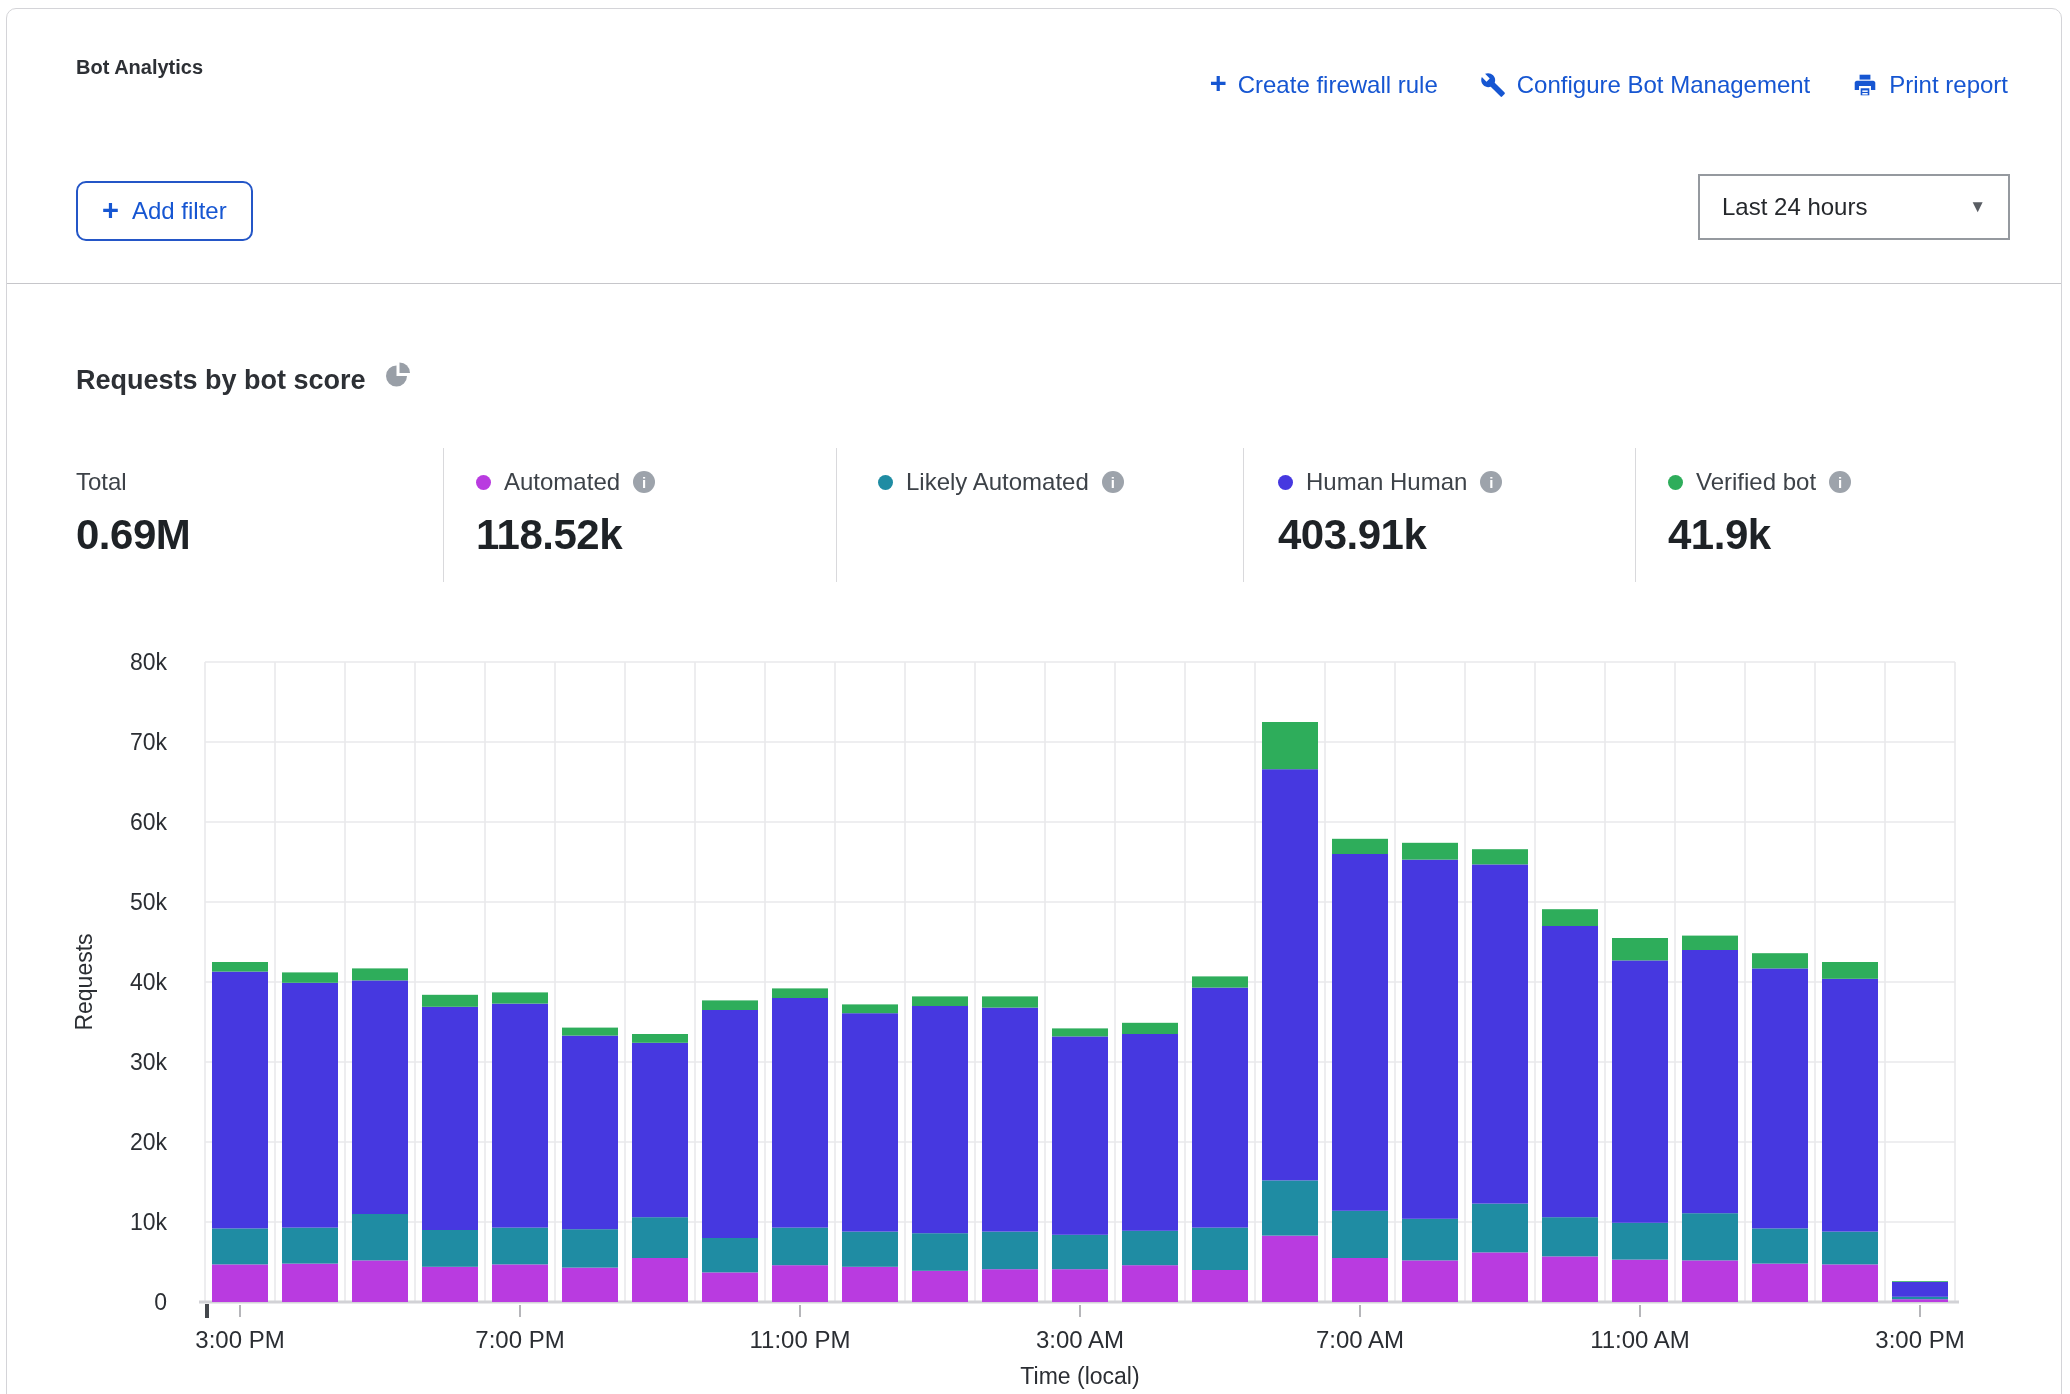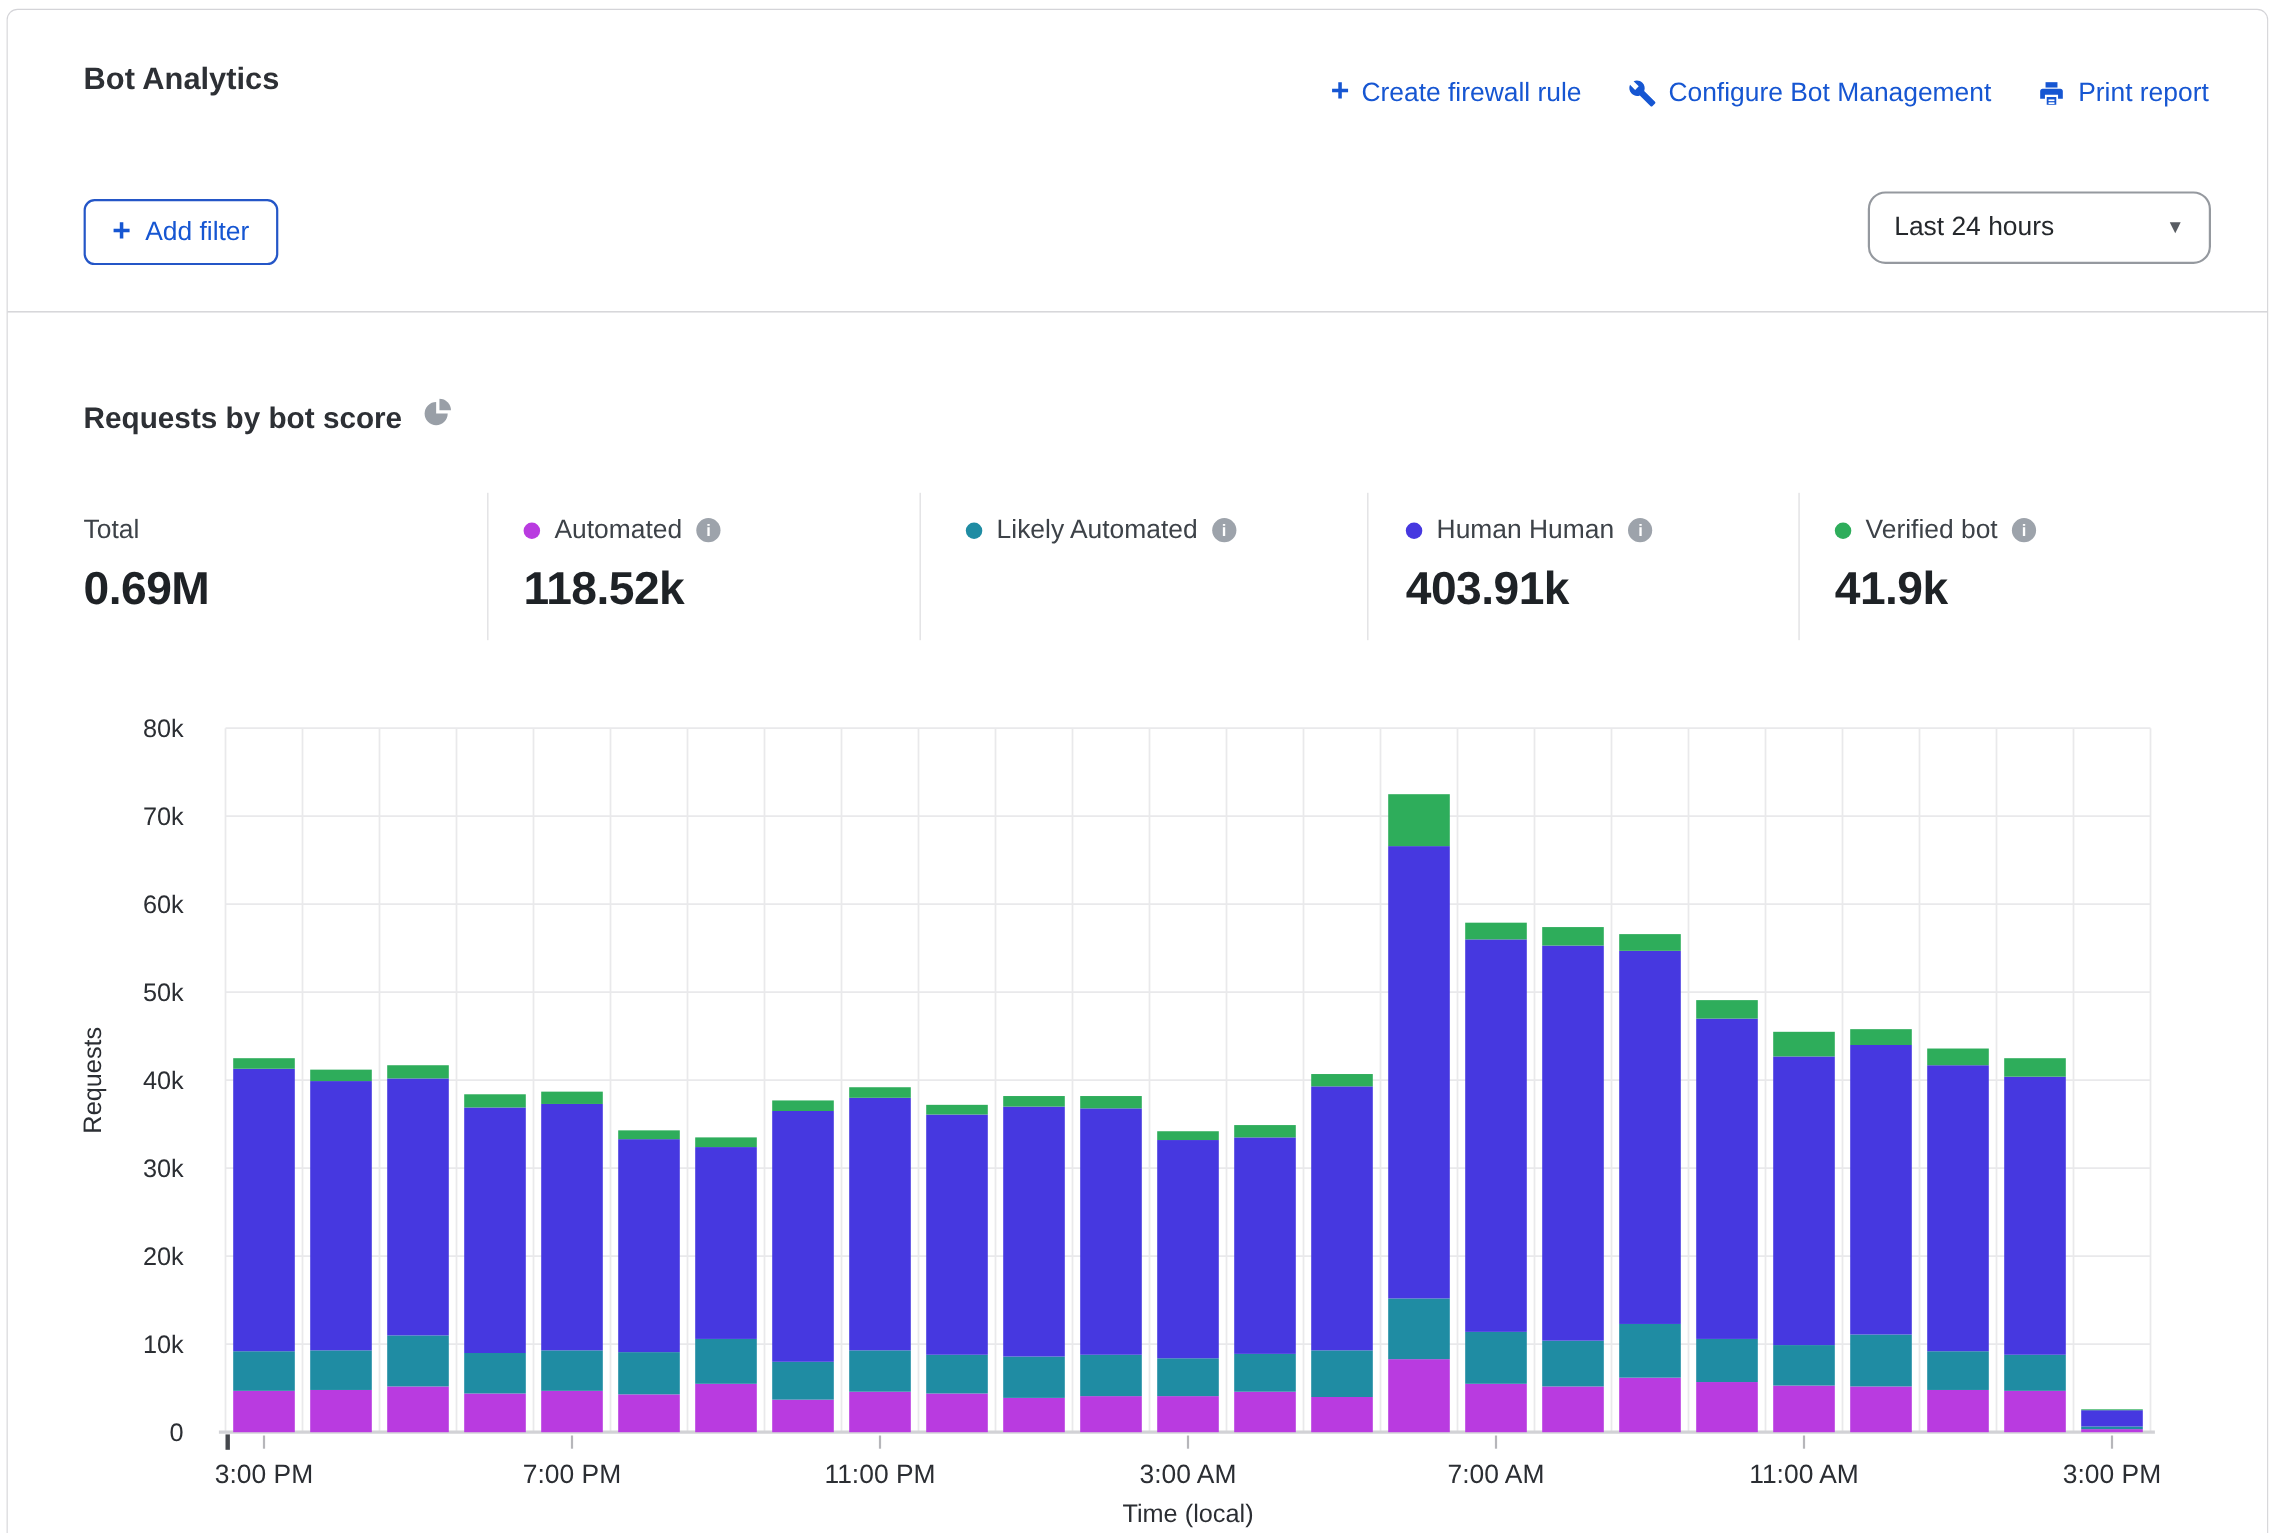--- a/index.html
+++ b/index.html
@@ -5,34 +5,34 @@
   html,body{margin:0;padding:0;}
   body{
     width:2070px;height:1394px;position:relative;overflow:hidden;
     background:#ffffff;color:#202428;
     font-family:"Liberation Sans", sans-serif;
   }
   .card{
     position:absolute;left:6px;top:8px;width:2056px;height:1480px;
     border:1px solid #d4d4d8;border-radius:10px;background:#fff;box-sizing:border-box;
   }
-  .page-title{position:absolute;left:76px;top:56px;font-size:28px;font-weight:700;color:#2d3035;text-align:center;}
+  .page-title{position:absolute;left:76px;top:56px;font-size:20px;font-weight:700;color:#2d3035;text-align:center;}
   .actions{position:absolute;top:70px;right:62px;display:flex;gap:42px;align-items:center;}
   .action{display:flex;align-items:center;gap:11px;color:#1656d2;font-size:24px;cursor:pointer;white-space:nowrap;}
   .action svg{display:block;}
   .plus-glyph{font-size:29px;font-weight:600;line-height:1;transform:translateY(-1px);}
   .add-filter-btn{
     position:absolute;left:76px;top:181px;height:60px;padding:0 24px;
     display:flex;align-items:center;gap:13px;
     border:2px solid #2456c7;border-radius:10px;background:#fff;
     color:#1656d2;font-size:24px;cursor:pointer;font-family:inherit;
   }
   .time-select{
     position:absolute;left:1698px;top:174px;width:312px;height:66px;box-sizing:border-box;
-    border:2px solid #95999f;border-radius:16px;background:#fff;
+    border:2px solid #95999f;border-radius:0;background:#fff;
     display:flex;align-items:center;justify-content:space-between;
     padding:0 22px;font-size:24px;color:#25282c;cursor:pointer;
   }
   .caret{font-size:17px;color:#595d63;}
   .divider-h{position:absolute;left:7px;top:283px;width:2054px;height:1px;background:#c6c6ca;}
   .section-title{
     position:absolute;left:76px;top:362px;
     font-size:27px;font-weight:700;color:#2d3035;
     display:flex;align-items:flex-end;gap:18px;
   }

